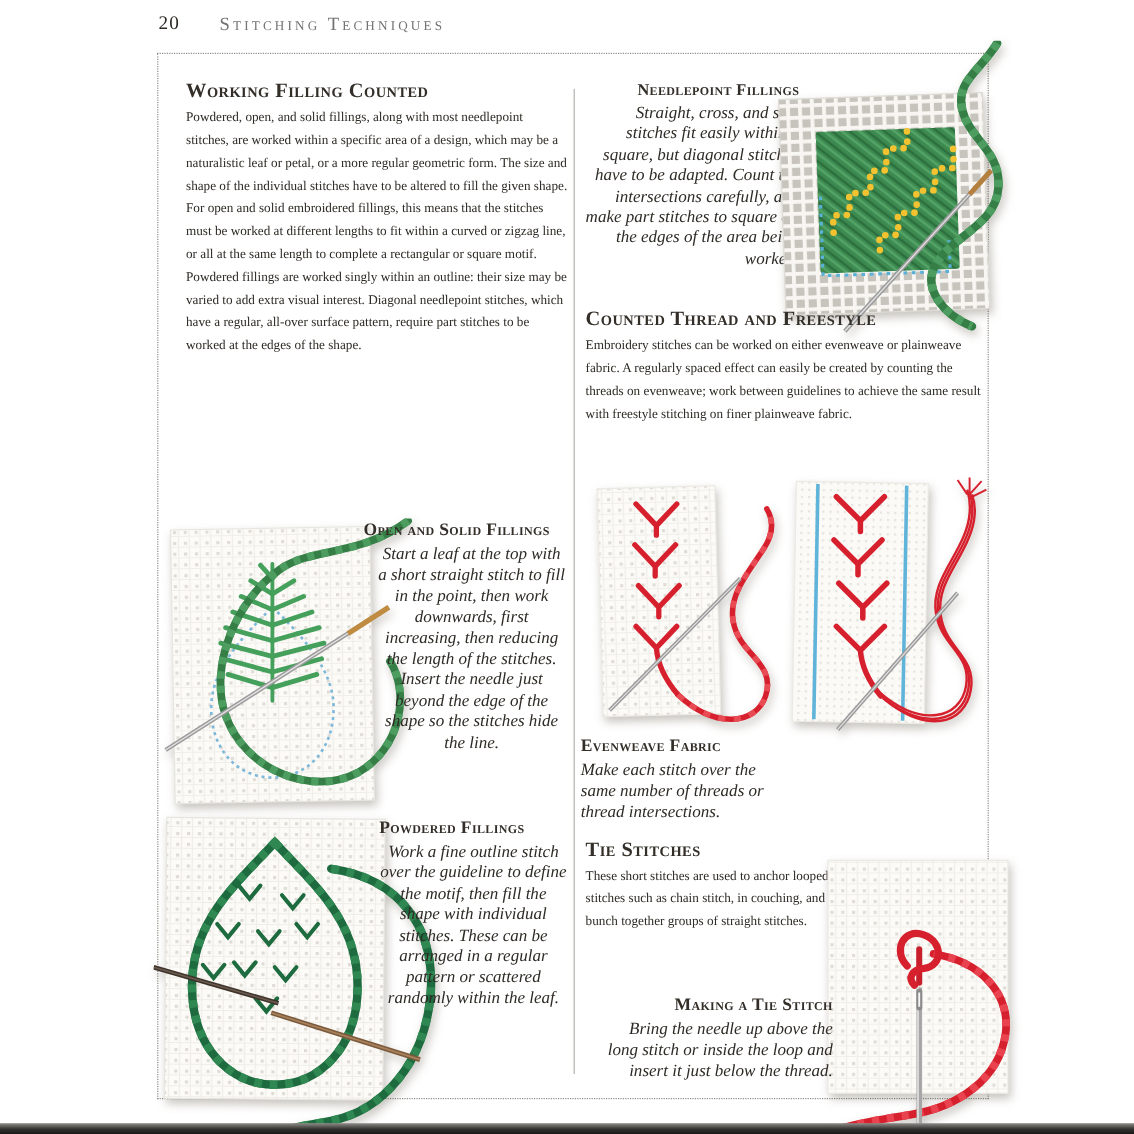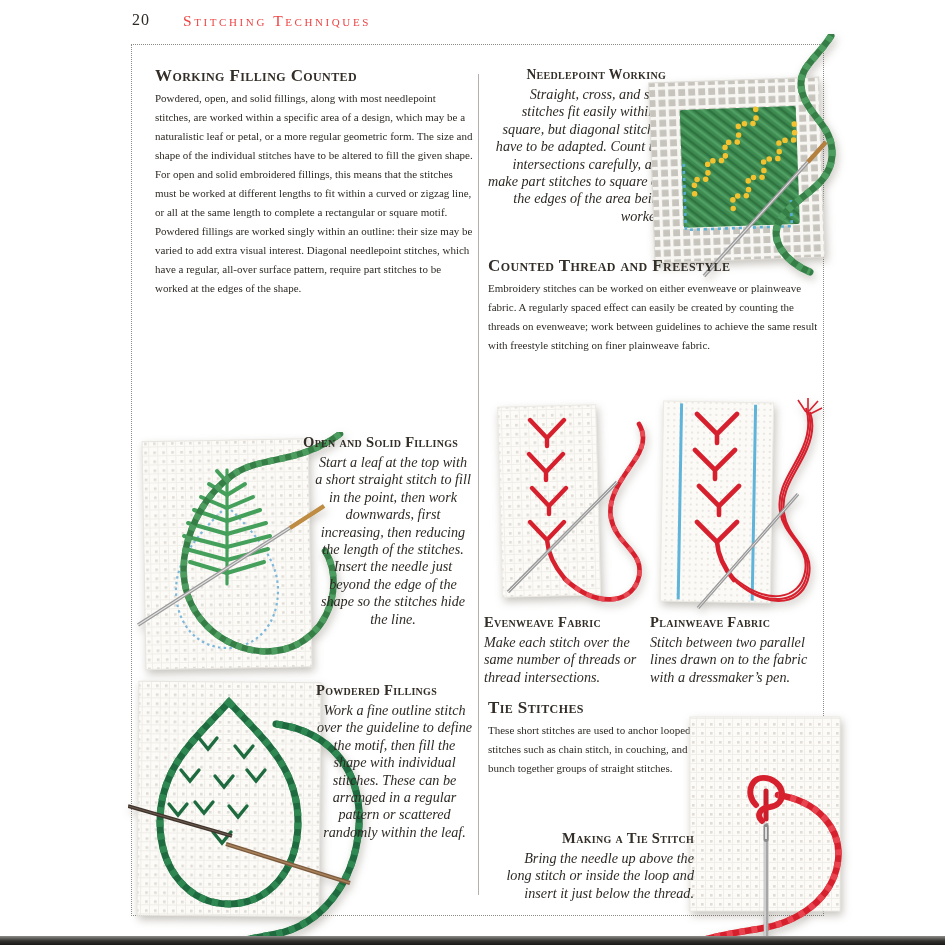--- a/index.html
+++ b/index.html
@@ -2,21 +2,21 @@
 <html><head>
 <meta charset="utf-8">
 <style>
   html,body{margin:0;padding:0;background:#ffffff;}
   .page{
     position:relative;width:945px;height:945px;background:#ffffff;
     font-family:"Liberation Serif", serif;color:#2e2a25;overflow:hidden;
   }
   
   .pagenum{position:absolute;left:132px;top:11px;font-size:16px;font-weight:400;letter-spacing:1px;}
-  .runhead{position:absolute;left:183px;top:12px;font-size:15.5px;font-variant:small-caps;letter-spacing:2.6px;color:#ef4444;}
+  .runhead{position:absolute;left:183px;top:12px;font-size:15.5px;font-variant:small-caps;letter-spacing:2.6px;color:#737373;}
   
   .frame{position:absolute;left:131px;top:44px;width:691px;height:870px;border:1px dotted #8d8b86;}
   .colrule{position:absolute;left:478px;top:74px;width:1px;height:821px;background:#b3b1ac;}
   
   .h1{font-variant:small-caps;font-weight:700;font-size:17px;letter-spacing:.4px;color:#332e28;margin:0 0 4px 0;line-height:19px;}
   .h2{font-variant:small-caps;font-weight:700;font-size:14.6px;letter-spacing:.3px;color:#332e28;margin:0 0 3px 0;line-height:17px;}
   .body{font-size:11px;line-height:19px;margin:0;}
   .cap{font-style:italic;font-size:14.2px;line-height:17.4px;margin:0;}
   .abs{position:absolute;}
   .tr{text-align:right;}
@@ -125,21 +125,21 @@
       <line x1="98" y1="168" x2="222" y2="207" stroke="#a8825c" stroke-width="1.4"></line>
     </g>
   </svg>
 
   <div class="abs" style="left:316px;top:682px;width:157px;">
     <h4 class="h2">Powdered Fillings</h4>
     <p class="cap tc">Work a fine outline stitch over the guideline to define the motif, then fill the shape with individual stitches. These can be arranged in a regular pattern or scattered randomly within the leaf.</p>
   </div>
 
   <div class="abs tr" style="left:488px;top:66px;width:178px;">
-    <h4 class="h2" style="font-size:13.6px;">Needlepoint Working</h4>
+    <h4 class="h2" style="font-size:13.6px;">Needlepoint Fillings</h4>
     <p class="cap">Straight, cross, and star stitches fit easily within a square, but diagonal stitches have to be adapted. Count the intersections carefully, and make part stitches to square off the edges of the area being worked.</p>
   </div>
 
   <svg class="illo" style="left:638px;top:34px;" width="213" height="250" viewBox="0 0 213 250">
     <defs>
       <pattern id="mesh1" width="10" height="10" patternUnits="userSpaceOnUse">
         <rect width="10" height="10" fill="#c6c4bc"></rect>
         <rect width="10" height="3.2" fill="#f7f6f2"></rect>
         <rect width="3.2" height="10" fill="#f7f6f2"></rect>
       </pattern>
@@ -219,24 +219,20 @@
       <line x1="150" y1="98" x2="50" y2="212" stroke="#9b9b9b" stroke-width="3.4"></line>
       <line x1="150" y1="98" x2="50" y2="212" stroke="#e2e2e2" stroke-width="1"></line>
     </g>
   </svg>
 
   <div class="abs" style="left:484px;top:614px;width:172px;">
     <h4 class="h2">Evenweave Fabric</h4>
     <p class="cap">Make each stitch over the same number of threads or thread intersections.</p>
   </div>
 
-  <div class="abs" style="left:650px;top:614px;width:176px;">
-    <h4 class="h2">Plainweave Fabric</h4>
-    <p class="cap">Stitch between two parallel lines drawn on to the fabric with a dressmaker’s pen.</p>
-  </div>
 
   <div class="abs" style="left:488px;top:698px;width:240px;">
     <h3 class="h1">Tie Stitches</h3>
     <p class="body" style="width:232px;">These short stitches are used to anchor looped stitches such as chain stitch, in couching, and to bunch together groups of straight stitches.</p>
   </div>
 
   <svg class="illo" style="left:620px;top:705px;" width="236" height="240" viewBox="0 0 236 240">
     <defs>
       <pattern id="aida6" width="9" height="9" patternUnits="userSpaceOnUse">
         <rect width="9" height="9" fill="#fcfbf8"></rect>

